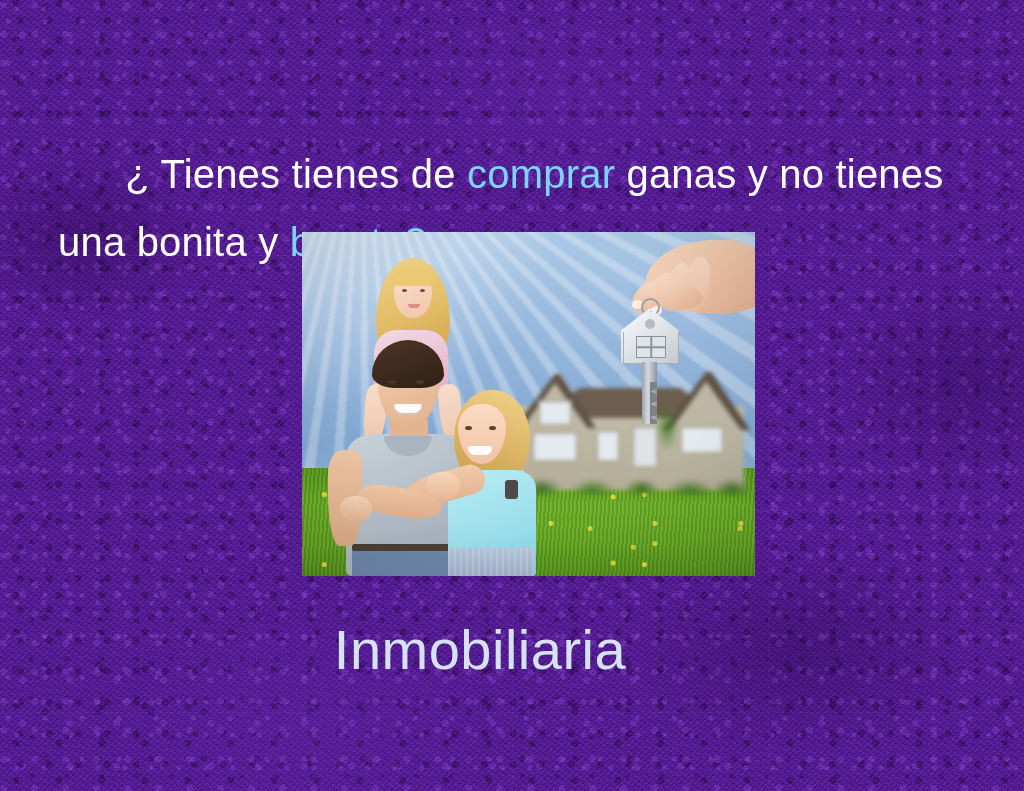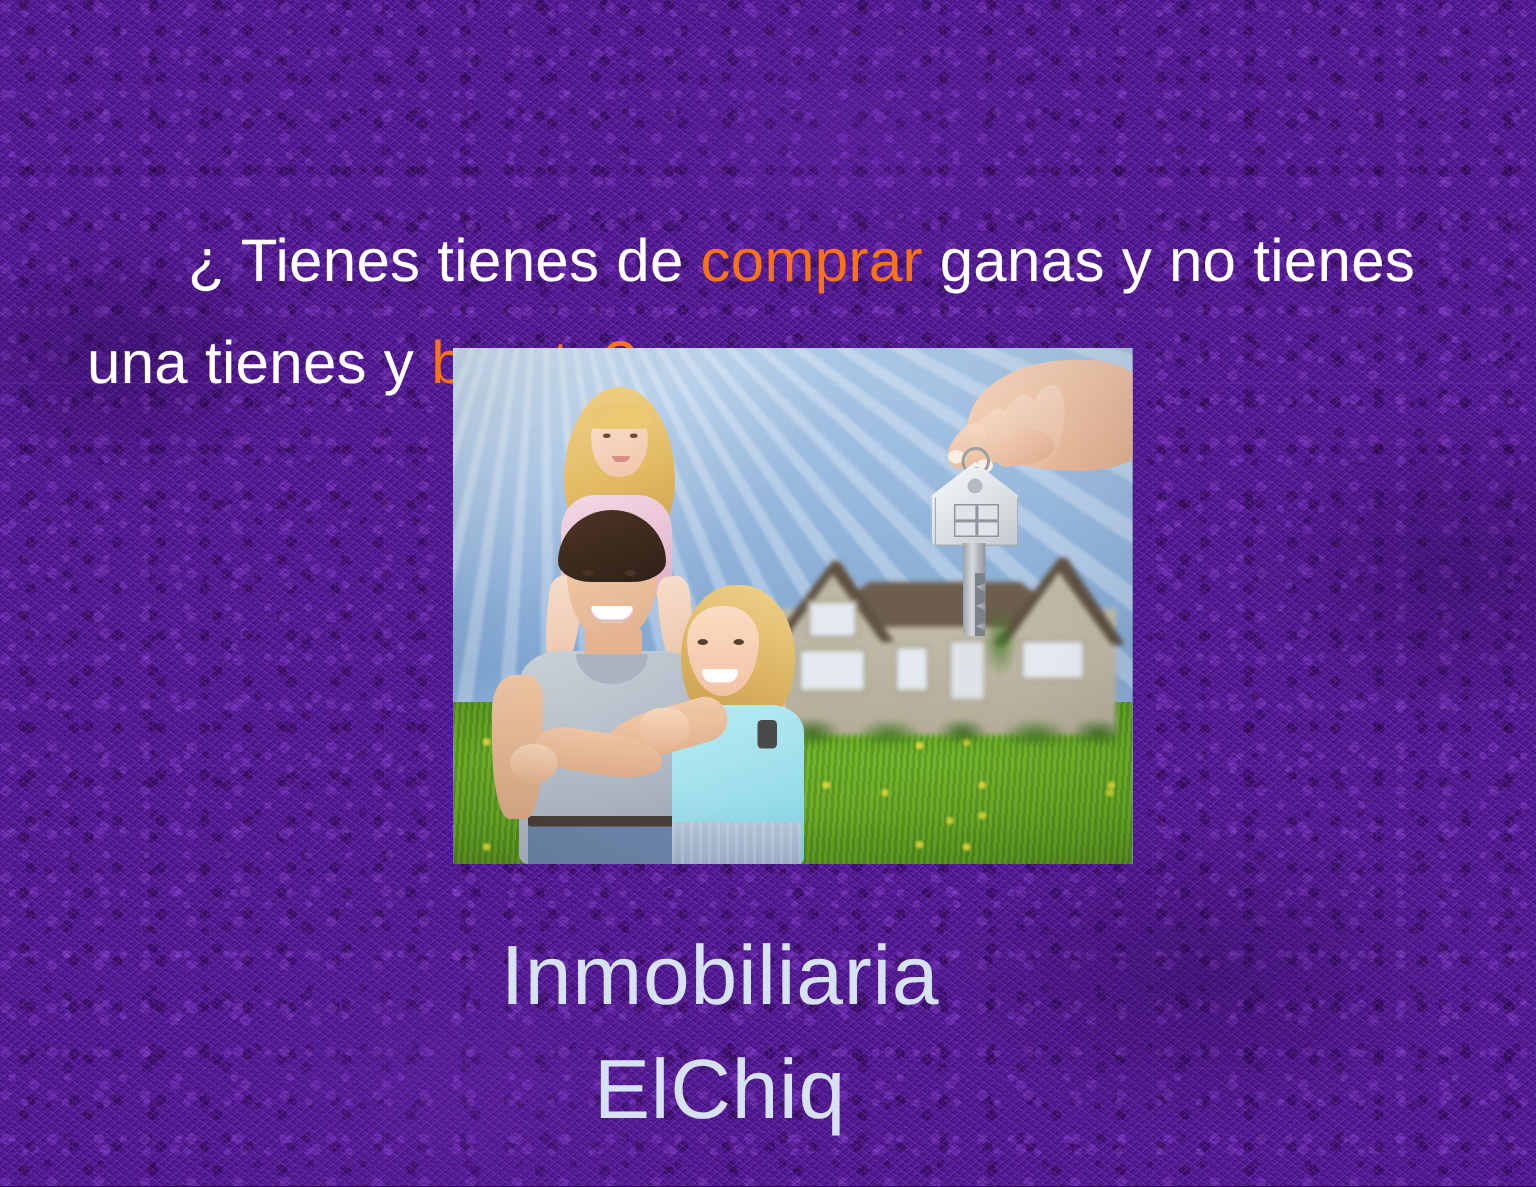--- a/index.html
+++ b/index.html
@@ -72,21 +72,21 @@
     left: 58px;
     top: 72px;
     width: 900px;
     font-size: 40px;
     line-height: 68px;
     color: #ffffff;
     letter-spacing: 0.2px;
     white-space: pre-wrap;
   }
   .headline .indent { display: inline-block; width: 22px; }
-  .hl-accent { color: #f97316; }
+  .hl-accent { color: #7dd3fc; }
 
   
   .photo {
     position: absolute;
     left: 302px;
     top: 232px;
     width: 453px;
     height: 344px;
     overflow: hidden;
     background: #8fb4dc;
@@ -437,21 +437,21 @@
 <body>
 
 <div id="slide">
 
   <div class="bg-base"></div>
   <div class="bg-noise"></div>
   <div class="bg-blotch"></div>
   <div class="bg-seam"></div>
 
   <div class="headline">
-    <span class="indent"></span><span>¿ Tienes tienes de </span><span class="hl-accent">comprar</span><span> ganas y no tienes</span><br><span>una tienes y </span><span class="hl-accent">barata?</span>
+    <span class="indent"></span><span>¿ Tienes tienes de </span><span class="hl-accent">comprar</span><span> ganas y no tienes</span><br><span>una bonita y </span><span class="hl-accent">barata?</span>
   </div>
 
   <div class="photo">
     <div class="sky"></div>
     <div class="sky-rays"></div>
     <div class="sky-glow"></div>
 
     <div class="lawn"></div>
     <div class="lawn-dots"></div>
 
@@ -527,16 +527,15 @@
       <div class="woman-forearm"></div>
       <div class="woman-hand2"></div>
       <div class="watch"></div>
     </div>
 
     <div class="photo-shade"></div>
   </div>
 
   <div class="brand">
     <span class="brand-line">Inmobiliaria</span>
-    <span class="brand-line">ElChiq</span>
   </div>
 
 </div>
 
 </body></html>

